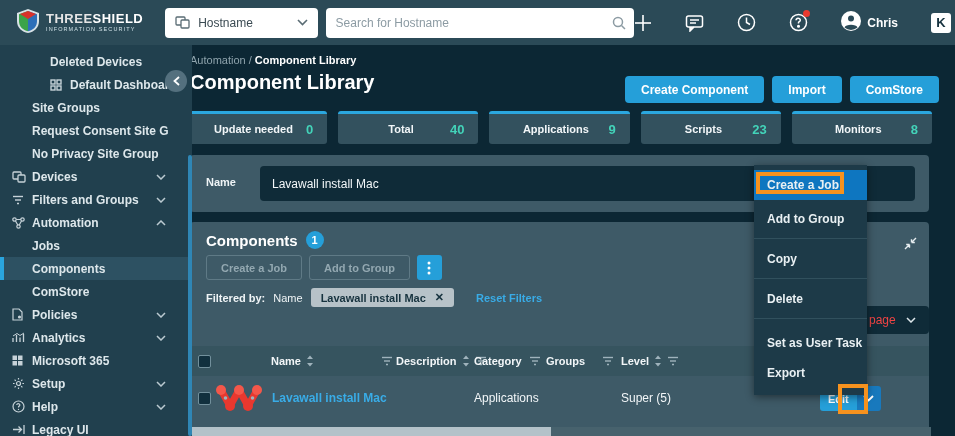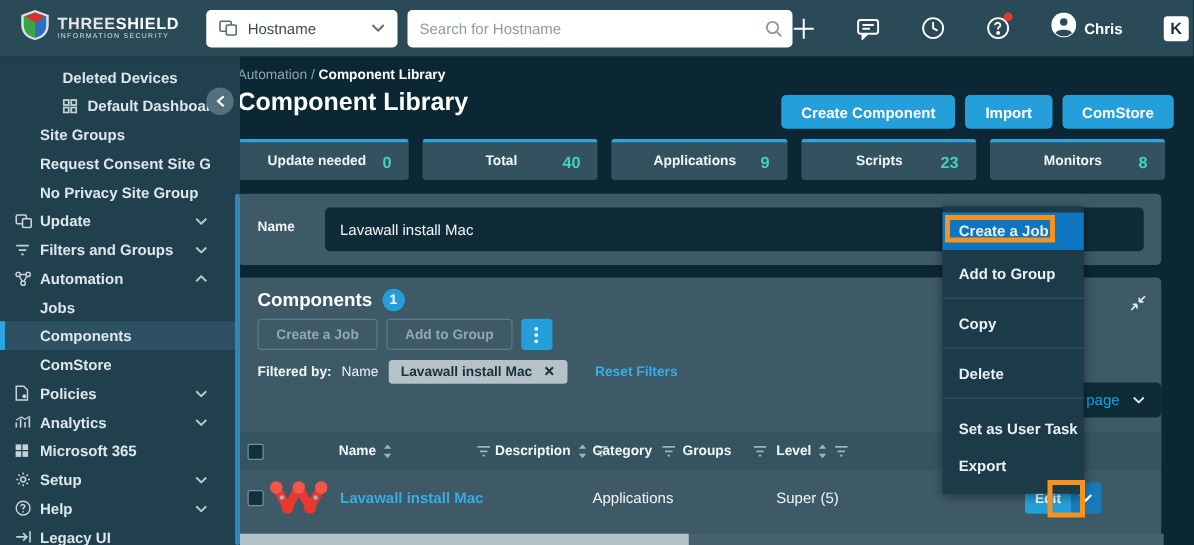--- a/index.html
+++ b/index.html
@@ -63,21 +63,21 @@
   .count-badge{width:18px;height:18px;border-radius:50%;background:#259FD9;color:#FFFFFF;font-size:11px;font-weight:bold;display:flex;align-items:center;justify-content:center;}
   .panel-collapse{position:absolute;right:12px;top:14px;color:#E6EDF0;cursor:pointer;}
   .comp-actions{position:absolute;left:16px;top:33px;display:flex;gap:7px;align-items:center;}
   .btn-disabled{background:transparent;border:1px solid #5F7A86;color:#93A8B1;font-size:11px;font-weight:bold;border-radius:3px;height:25px;padding:0 14px;font-family:"Liberation Sans",sans-serif;}
   .btn-kebab{width:25px;height:25px;background:#259FD9;border:none;border-radius:3px;color:#FFFFFF;display:flex;align-items:center;justify-content:center;cursor:pointer;}
   .filtered-row{position:absolute;left:16px;top:66px;display:flex;align-items:center;gap:8px;font-size:11px;color:#EFF4F6;}
   .filtered-label{font-weight:bold;}
   .chip{background:#B7C2C8;color:#16323E;font-weight:bold;border-radius:3px;height:19px;display:flex;align-items:center;gap:9px;padding:0 10px;cursor:pointer;}
   .chip-x{font-size:11px;}
   .reset-link{color:#39ACE7;font-weight:bold;margin-left:14px;cursor:pointer;}
-  .page-dd{position:absolute;right:0;top:84px;width:70px;height:28px;background:#0F2B38;border-radius:4px;display:flex;align-items:center;color:#0ea5e9;font-size:12px;padding:0 10px;gap:10px;cursor:pointer;z-index:1;}
+  .page-dd{position:absolute;right:0;top:84px;width:70px;height:28px;background:#0F2B38;border-radius:4px;display:flex;align-items:center;color:#ef4444;font-size:12px;padding:0 10px;gap:10px;cursor:pointer;z-index:1;}
   .page-dd span{flex:1;}
 
   .table-header{position:absolute;left:0;right:0;top:124px;height:30px;background:#36545F;}
   .th{position:absolute;top:0;height:30px;display:flex;align-items:center;gap:5px;font-size:11px;font-weight:bold;color:#F2F6F8;cursor:pointer;}
   .icn{display:flex;align-items:center;color:#9FB3BC;}
   .checkbox{width:13px;height:13px;background:#11303E;border:1px solid #72909C;border-radius:2px;cursor:pointer;}
   .table-row{position:absolute;left:0;right:0;top:154px;height:44px;}
   .td{position:absolute;top:0;height:44px;display:flex;align-items:center;}
   .row-link{color:#39ACE7;font-size:12px;font-weight:bold;cursor:pointer;}
   .row-text{color:#F2F6F8;font-size:12px;}
@@ -207,21 +207,21 @@
     <div class="nav-row lvl1">
       <span class="nav-label">No Privacy Site Group</span>
     </div>
     <div class="nav-row lvl0">
       <span class="nav-icon">
           <svg width="14" height="12" viewBox="0 0 14 12" fill="none" stroke="currentColor" stroke-width="1.3">
             <rect x="1" y="1" width="8" height="7" rx="1"></rect>
             <rect x="6" y="4" width="7" height="7" rx="1" fill="#21404E"></rect>
           </svg>
         </span>
-      <span class="nav-label">Update</span>
+      <span class="nav-label">Devices</span>
       <span class="nav-chev">
           <svg width="10" height="6" viewBox="0 0 10 6" fill="none" stroke="currentColor" stroke-width="1.5">
             <polyline points="1,1 5,5 9,1"></polyline>
           </svg>
         </span>
     </div>
     <div class="nav-row lvl0">
       <span class="nav-icon">
           <svg width="12" height="10" viewBox="0 0 12 10" stroke="currentColor" stroke-width="1.4">
             <line x1="1" y1="1.5" x2="11" y2="1.5"></line>

